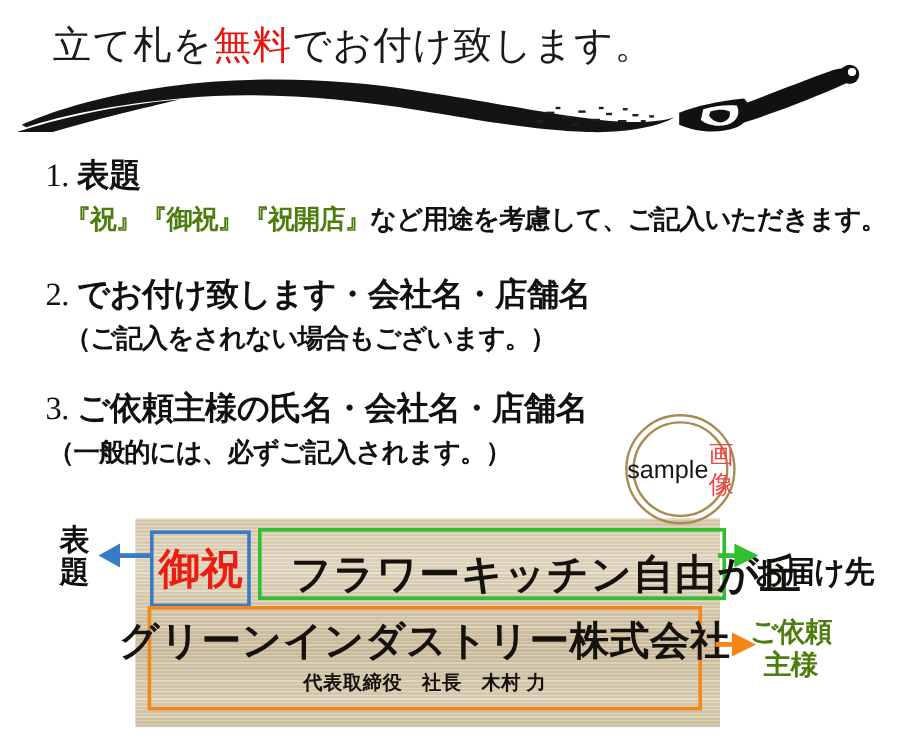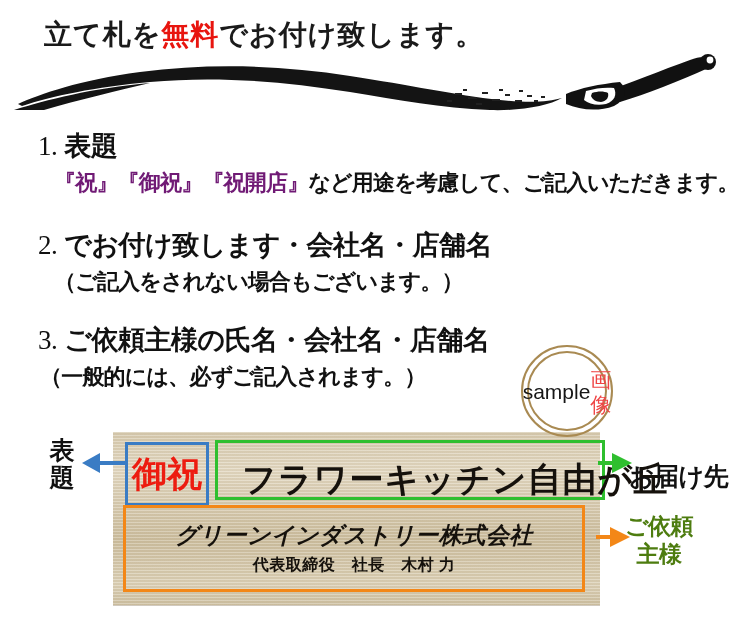--- a/index.html
+++ b/index.html
@@ -20,25 +20,25 @@
   
   #header-block {
     position: absolute;
     left: 0; top: 0;
     width: 750px; height: 118px;
   }
   #headline {
     position: absolute;
     left: 44px; top: 16px;
     font-family: "Liberation Serif", "DejaVu Serif", serif;
-    font-size: 28px;
+    font-size: 32px;
     letter-spacing: 1px;
     white-space: nowrap;
     color: #1a1a1a;
-    font-weight: 700;
+    font-weight: 400;
   }
   #headline .hl-red { color: #e8150f; }
   #brush-art {
     position: absolute;
     left: 0; top: 48px;
     width: 750px; height: 70px;
   }
 
   
   .item-block { position: absolute; left: 0; width: 750px; }
@@ -58,21 +58,21 @@
     font-size: 27px;
   }
   .item-sub {
     position: absolute;
     white-space: nowrap;
     font-size: 22px;
     font-weight: 700;
     color: #111111;
     letter-spacing: -0.8px;
   }
-  .item-sub .sub-red { color: #701a75; }
+  .item-sub .sub-red { color: #4d7c0f; }
 
   #item1-head { top: 128px; }
   #item1-sub  { left: 54px; top: 168px; }
   #item2-head { top: 227px; }
   #item2-sub  { left: 54px; top: 267px; }
   #item3-head { top: 322px; }
   #item3-sub  { left: 40px; top: 362px; }
 
   
   #sample-badge {
@@ -174,27 +174,26 @@
   #box-irai {
     left: 10px; top: 73px;
     width: 462px; height: 87px;
     border: 3px solid #f38717;
     flex-direction: column;
     justify-content: center;
     align-items: center;
   }
   #text-irai-company {
     font-family: "Liberation Serif", "DejaVu Serif", serif;
-    font-size: 23px;
+    font-size: 33px;
     font-weight: 700;
     color: #15110c;
     line-height: 1;
     white-space: nowrap;
     letter-spacing: 0.5px;
-    font-style: italic;
   }
   #text-irai-person {
     font-family: "Liberation Serif", "DejaVu Serif", serif;
     font-size: 16px;
     font-weight: 700;
     color: #15110c;
     line-height: 1;
     margin-top: 10px;
     white-space: nowrap;
     letter-spacing: 0.5px;

